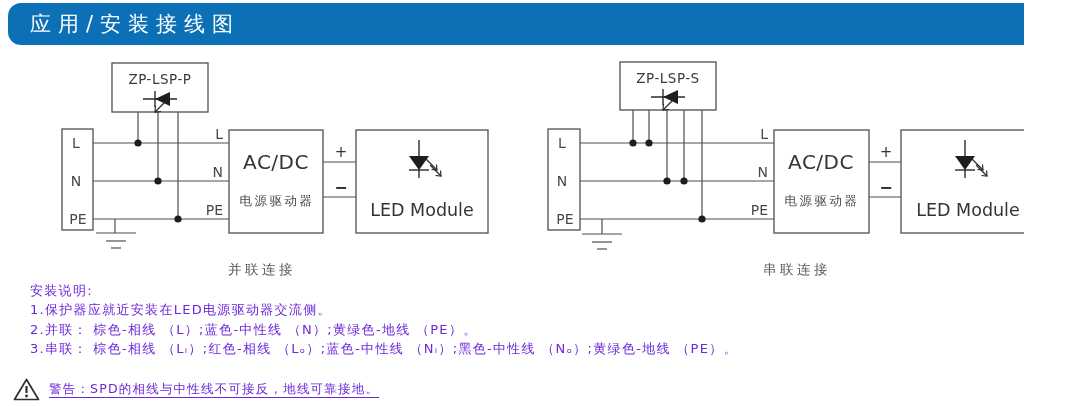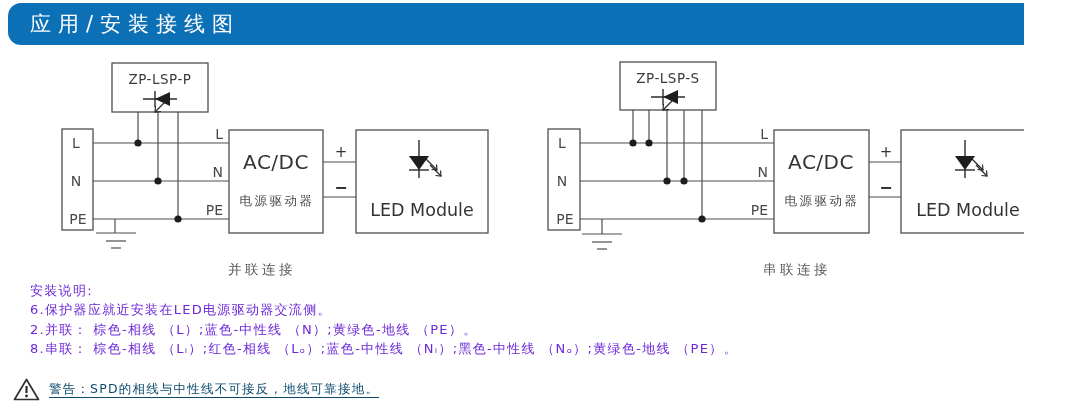--- a/index.html
+++ b/index.html
@@ -37,21 +37,21 @@
   
   .notes{
     position:absolute;left:30px;top:281px;font-size:13px;line-height:19.3px;
     color:#6d28d9;letter-spacing:1.3px;white-space:nowrap;
   }
   
   .warning{
     position:absolute;left:13px;top:378px;display:flex;align-items:center;gap:9px;
   }
   .warning-text{
-    font-size:12.5px;color:#0c4a6e;letter-spacing:1.2px;white-space:nowrap;
+    font-size:12.5px;color:#6d28d9;letter-spacing:1.2px;white-space:nowrap;
     text-decoration:underline;text-underline-offset:4px;
   }
 </style>
 </head>
 <body>
 
 <div id="canvas">
 
   <div class="banner">
     <div class="banner-title">应用/安装接线图</div>
@@ -167,23 +167,23 @@
       <rect class="box" x="901" y="130" width="135" height="103"></rect>
       <use href="#led-sym" transform="translate(965,161)"></use>
       <text class="led" x="968" y="216" text-anchor="middle">LED Module</text>
 
       <text class="cap" x="797" y="274" text-anchor="middle">串联连接</text>
     </g>
   </svg>
 
   <div class="notes">
     <div>安装说明:</div>
-    <div>6.保护器应就近安装在LED电源驱动器交流侧。</div>
+    <div>1.保护器应就近安装在LED电源驱动器交流侧。</div>
     <div>2.并联： 棕色-相线 （L）;蓝色-中性线 （N）;黄绿色-地线 （PE）。</div>
-    <div>8.串联： 棕色-相线 （Lᵢ）;红色-相线 （Lₒ）;蓝色-中性线 （Nᵢ）;黑色-中性线 （Nₒ）;黄绿色-地线 （PE）。</div>
+    <div>3.串联： 棕色-相线 （Lᵢ）;红色-相线 （Lₒ）;蓝色-中性线 （Nᵢ）;黑色-中性线 （Nₒ）;黄绿色-地线 （PE）。</div>
   </div>
 
   <div class="warning">
     <svg width="27" height="23" viewBox="0 0 27 23">
       <polygon points="13.5,1.5 25.5,21.5 1.5,21.5" fill="none" stroke="#2f2f31" stroke-width="1.7" stroke-linejoin="round"></polygon>
       <line x1="13.5" y1="8" x2="13.5" y2="15" stroke="#2f2f31" stroke-width="2.2"></line>
       <circle cx="13.5" cy="18" r="1.4" fill="#2f2f31"></circle>
     </svg>
     <span class="warning-text">警告：SPD的相线与中性线不可接反，地线可靠接地。</span>
   </div>

